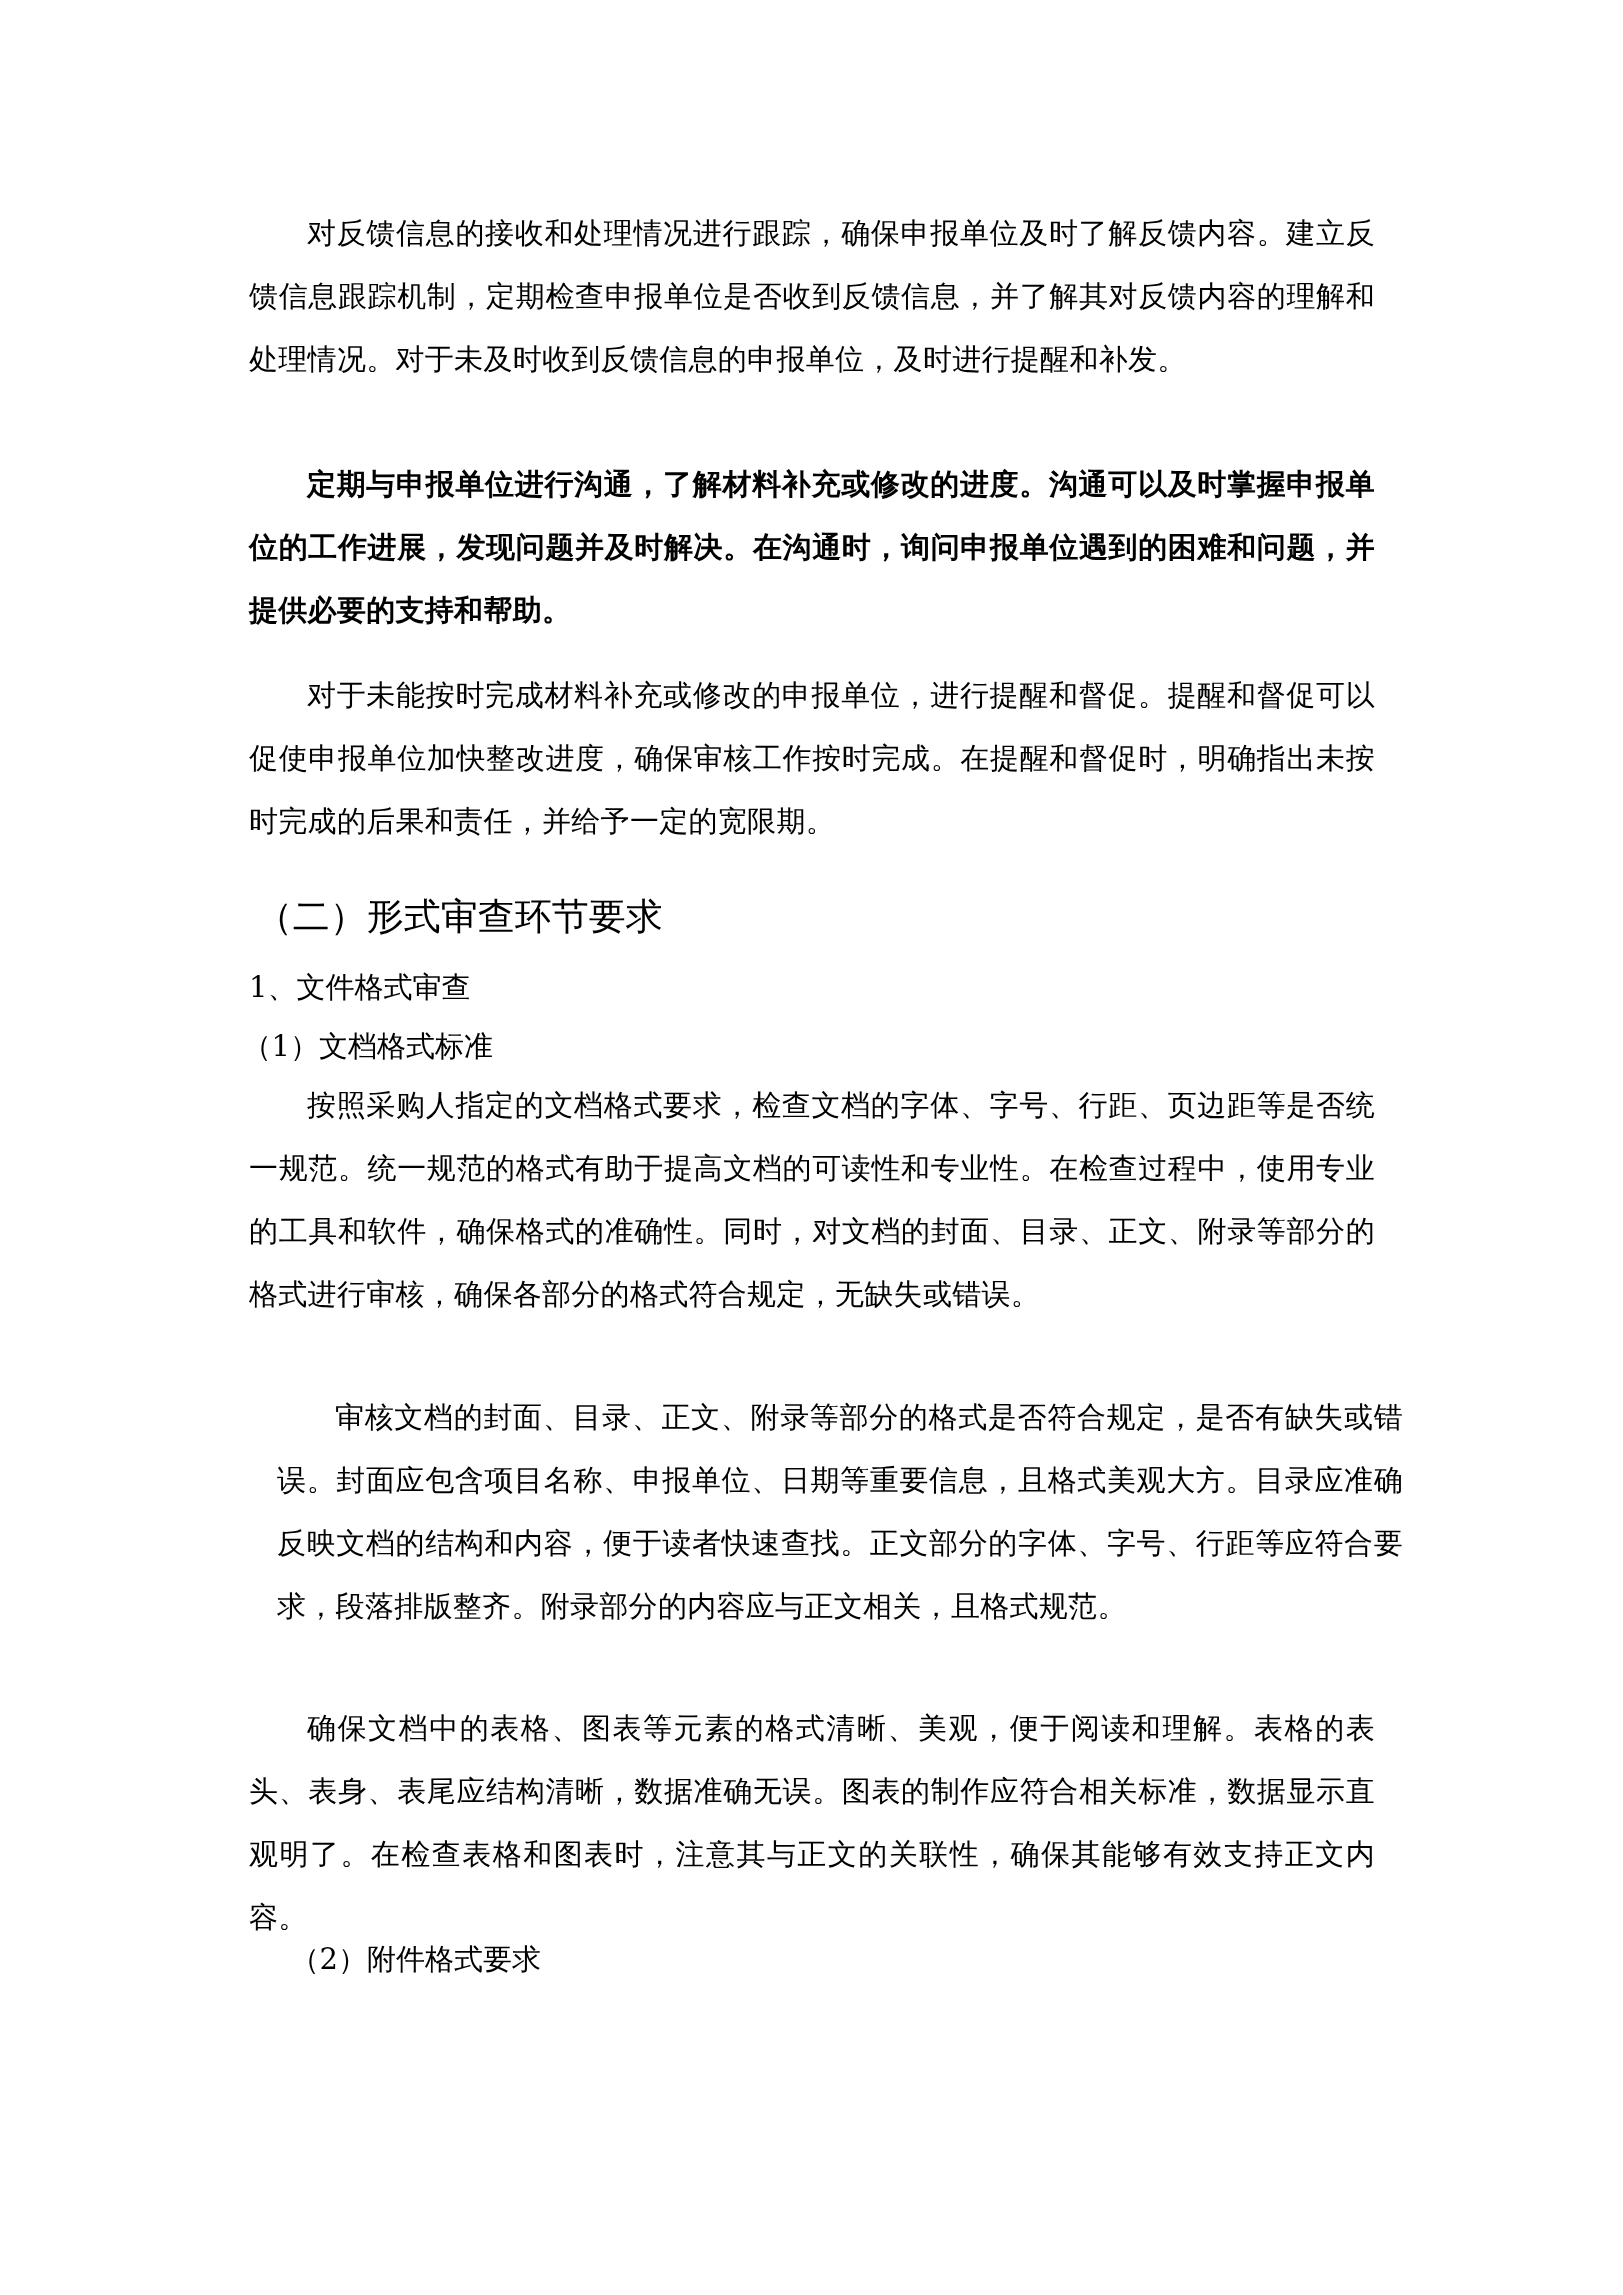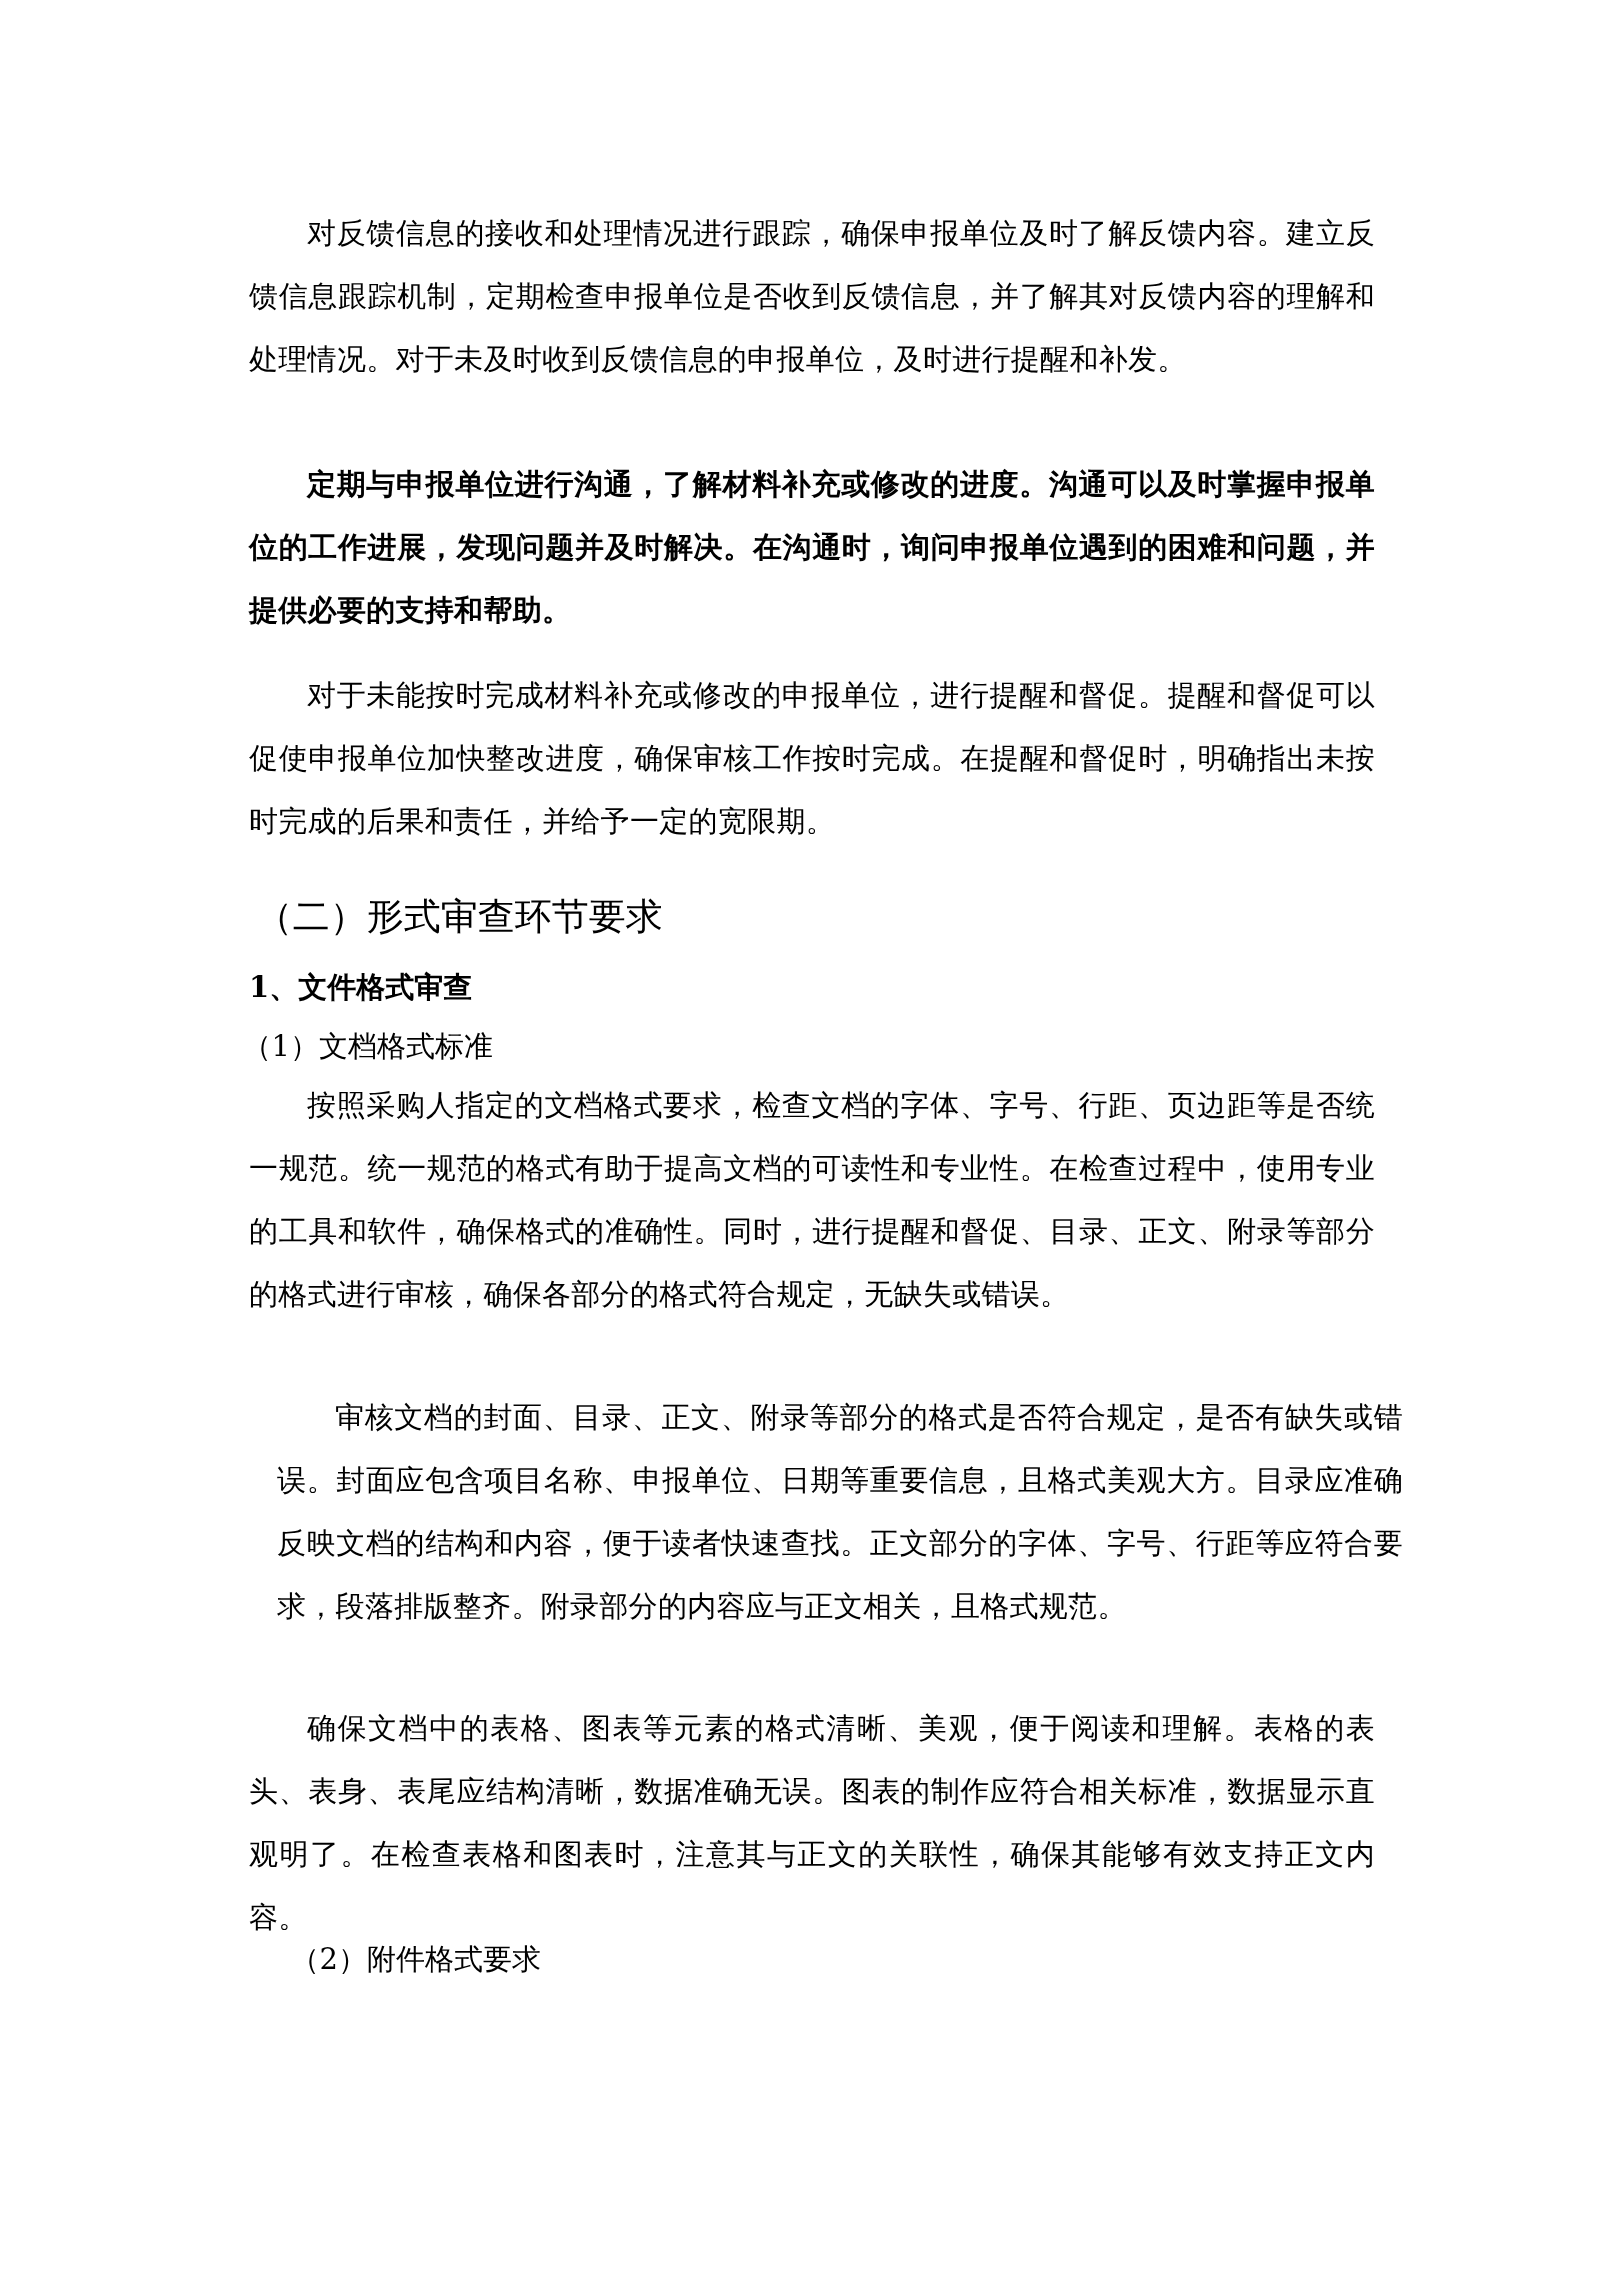--- a/index.html
+++ b/index.html
@@ -35,21 +35,21 @@
     line-height: 46px;
     margin: 12px;
     font-weight: normal;
   }
   .h3 {
     position: absolute;
     left: 0;
     font-size: 29px;
     line-height: 39px;
     margin: 0;
-    font-weight: bold;
+    font-weight: normal;
   }
   .h4 {
     position: absolute;
     left: -6.5px;
     font-size: 29px;
     line-height: 39px;
     margin: 0;
     font-weight: normal;
   }
 </style>
@@ -58,19 +58,19 @@
 
 <div class="page">
   <p class="para" style="top:202px;font-family:Liberation Serif, serif;">对反馈信息的接收和处理情况进行跟踪，确保申报单位及时了解反馈内容。建立反馈信息跟踪机制，定期检查申报单位是否收到反馈信息，并了解其对反馈内容的理解和处理情况。对于未及时收到反馈信息的申报单位，及时进行提醒和补发。</p>
   <p class="para" style="top:453px;font-weight:bold;">定期与申报单位进行沟通，了解材料补充或修改的进度。沟通可以及时掌握申报单位的工作进展，发现问题并及时解决。在沟通时，询问申报单位遇到的困难和问题，并提供必要的支持和帮助。</p>
   <p class="para" style="top:664px;">对于未能按时完成材料补充或修改的申报单位，进行提醒和督促。提醒和督促可以促使申报单位加快整改进度，确保审核工作按时完成。在提醒和督促时，明确指出未按时完成的后果和责任，并给予一定的宽限期。</p>
 
   <h2 class="h2" style="top:882px;">（二）形式审查环节要求</h2>
   <h3 class="h3" style="top:968px;">1、文件格式审查</h3>
   <h4 class="h4" style="top:1027px;">（1）文档格式标准</h4>
 
-  <p class="para" style="top:1074px;">按照采购人指定的文档格式要求，检查文档的字体、字号、行距、页边距等是否统一规范。统一规范的格式有助于提高文档的可读性和专业性。在检查过程中，使用专业的工具和软件，确保格式的准确性。同时，进行提醒和督促、目录、正文、附录等部分的格式进行审核，确保各部分的格式符合规定，无缺失或错误。</p>
+  <p class="para" style="top:1074px;">按照采购人指定的文档格式要求，检查文档的字体、字号、行距、页边距等是否统一规范。统一规范的格式有助于提高文档的可读性和专业性。在检查过程中，使用专业的工具和软件，确保格式的准确性。同时，对文档的封面、目录、正文、附录等部分的格式进行审核，确保各部分的格式符合规定，无缺失或错误。</p>
   <p class="para" style="top:1386px;margin-left:28px;">审核文档的封面、目录、正文、附录等部分的格式是否符合规定，是否有缺失或错误。封面应包含项目名称、申报单位、日期等重要信息，且格式美观大方。目录应准确反映文档的结构和内容，便于读者快速查找。正文部分的字体、字号、行距等应符合要求，段落排版整齐。附录部分的内容应与正文相关，且格式规范。</p>
   <p class="para" style="top:1697px;">确保文档中的表格、图表等元素的格式清晰、美观，便于阅读和理解。表格的表头、表身、表尾应结构清晰，数据准确无误。图表的制作应符合相关标准，数据显示直观明了。在检查表格和图表时，注意其与正文的关联性，确保其能够有效支持正文内容。</p>
 
   <h4 class="h4" style="top:1940px;margin-left:48px;">（2）附件格式要求</h4>
 </div>
 
 
 </body></html>

